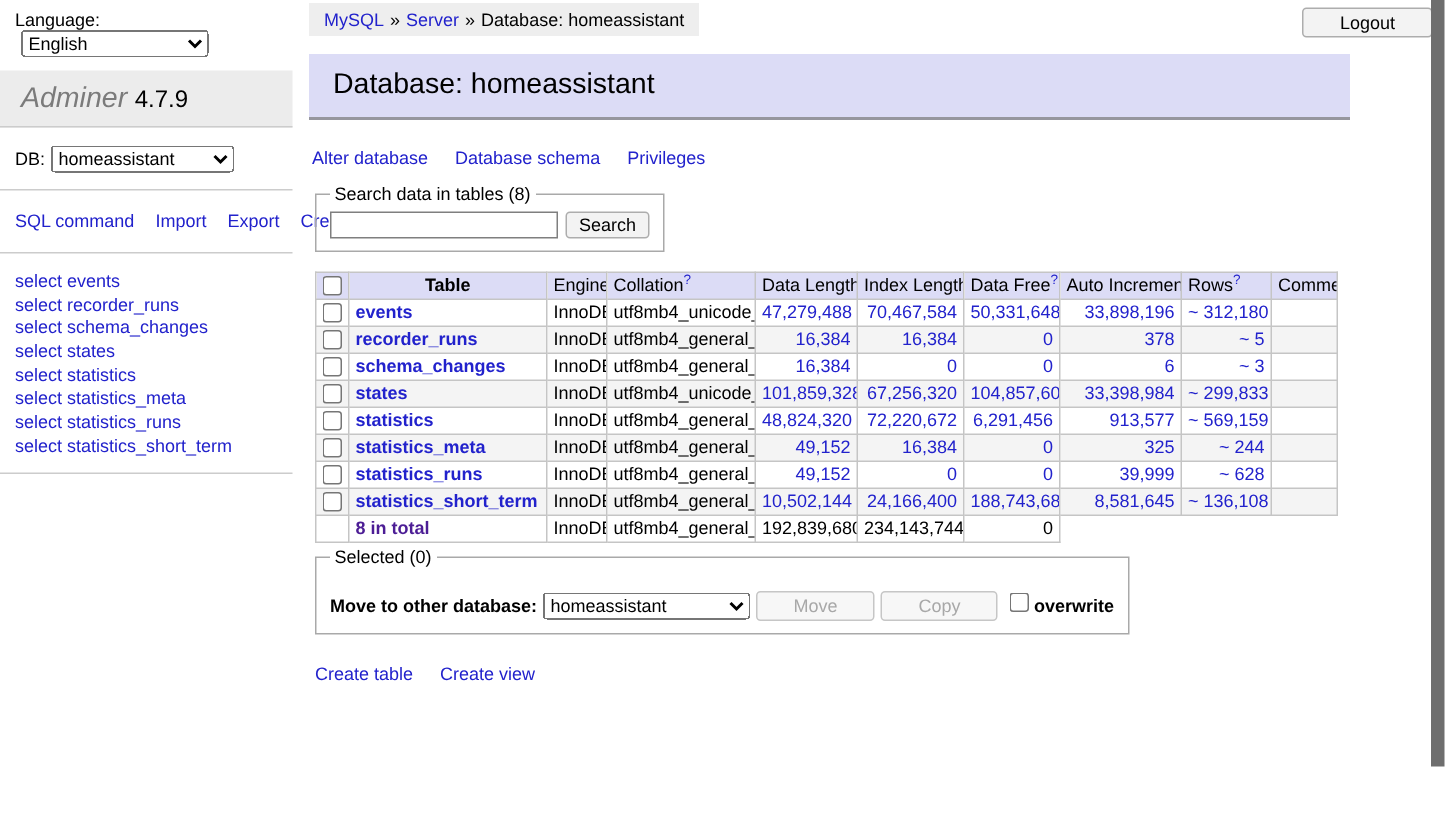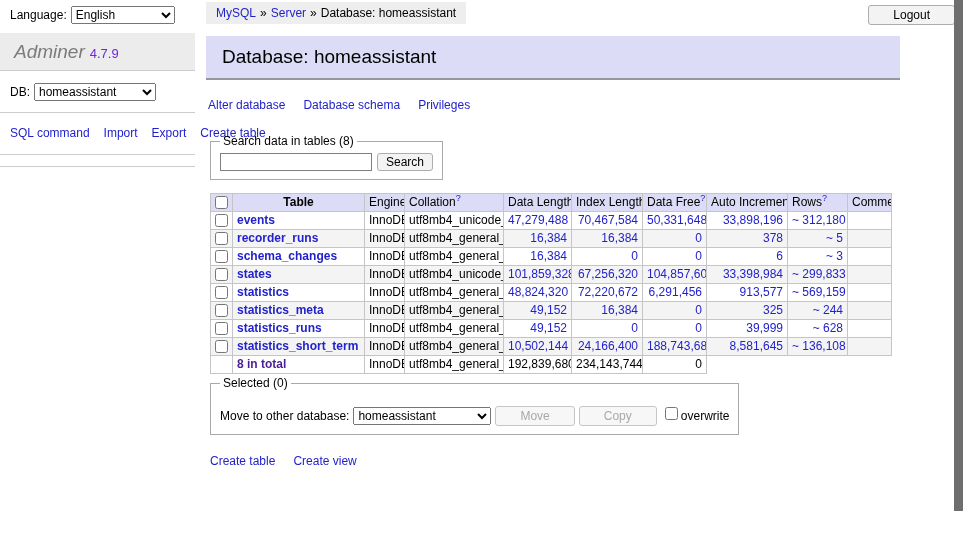--- a/index.html
+++ b/index.html
@@ -16,27 +16,27 @@
   body{
     font-family:"Liberation Sans","DejaVu Sans",sans-serif;
     font-size:12px;color:#000;
     width:966px;height:543px;position:relative;overflow:hidden;
   }
   a{color:var(--link);text-decoration:none;cursor:pointer;}
 
   
   #sidebar{position:absolute;left:0;top:0;width:195px;}
   .lang-row{margin:6px 8px 8px 10px;}
-  .lang-row select{width:104px;font-size:12px;margin-left:4px;}
+  .lang-row select{width:125px;font-size:12px;margin-left:4px;}
   h1.logo{
     margin:9px 0 0;padding:9px 14px;background:var(--sidebar-panel);
     border-bottom:1px solid #ccc;font-weight:normal;font-style:italic;
     color:#7b7b7b;font-size:19px;line-height:1;
   }
-  h1.logo .ver{font-size:13px;font-style:normal;margin-left:5px;color:#6d28d9;}
+  h1.logo .ver{font-size:16px;font-style:normal;margin-left:5px;color:#000000;}
   .db-row{margin:12px 8px 10px 10px;}
   .db-row select{width:122px;font-size:12px;margin-left:4px;}
   #sidebar hr{border:0;border-top:1px solid #ccc;margin:11px 0;}
   .actions{margin:10px 8px 10px 10px;line-height:1.6;}
   .actions a{margin-right:14px;white-space:nowrap;}
   .table-links{margin:8px 8px 8px 10px;}
   .table-links a{display:block;line-height:1.22;margin:1px 0;white-space:nowrap;}
 
   
   #logout-btn{position:absolute;top:5px;right:11px;}
@@ -50,21 +50,21 @@
   .breadcrumb{
     display:inline-block;background:var(--breadcrumb-bg);
     padding:4px 10px;margin-top:2px;white-space:nowrap;
   }
   .breadcrumb .sep{color:#000;margin:0 4px;}
   h2.page-title{
     margin:12px 0 0;padding:10px 16px;background:var(--accent);
     border-bottom:2px solid #96969e;font-weight:normal;font-size:19px;
   }
   .pad{padding:0 0 0 2px;}
-  .nav-links{margin:18px 0 20px;}
+  .nav-links{margin:18px 0 8px;}
   .nav-links a{margin-right:18px;}
   h3{font-weight:normal;font-size:16px;margin:16px 0 10px;}
 
   fieldset{
     display:inline-block;border:1px solid #a9a9a9;border-radius:0;
     margin:2px 0 0 2px;padding:5px 9px 8px;
   }
   legend{padding:0 3px;font-size:12px;}
   .search-fs input[type=text]{
     width:152px;font-size:12px;padding:1px 3px;border:1px solid #7f7f7f;height:18px;
@@ -90,21 +90,21 @@
   .grid tbody tr.alt{background:var(--row-alt);}
   .grid tfoot th.name{font-weight:bold;color:#4c1d95;}
   .grid tfoot td.num{text-align:right;color:#000;}
   .grid input[type=checkbox]{margin:1px 3px;vertical-align:middle;}
 
   .selected-fs{}
   .selected-fs .btn-row button{margin-right:3px;}
   .selected-fs .move-row{margin-top:9px;}
   .selected-fs .move-row select{width:138px;font-size:12px;margin:0 4px;}
   .selected-fs .move-row button{margin-right:4px;}
-  .selected-fs .move-row label{white-space:nowrap;}
+  .selected-fs .move-row label{white-space:nowrap;font-weight:bold;}
   .create-links{margin:19px 0 0 2px;}
   .create-links a{margin-right:18px;}
 
   
   .scrollbar-thumb{
     position:absolute;right:3px;top:0;width:9px;height:511px;
     background:var(--scrollbar-thumb);
   }
 </style>
 </head>
@@ -118,20 +118,31 @@
     <span>Adminer</span><span class="ver">4.7.9</span>
   </h1>
   <p class="db-row">
     <label>DB:</label><select><option>homeassistant</option></select>
   </p>
   <hr>
   <p class="actions">
     
   <a href="#">SQL command</a><a href="#">Import</a><a href="#">Export</a><a href="#">Create table</a></p>
   <hr>
+  <p class="table-links">
+
+  <a href="#">select events</a>
+      <a href="#">select recorder_runs</a>
+      <a href="#">select schema_changes</a>
+      <a href="#">select states</a>
+      <a href="#">select statistics</a>
+      <a href="#">select statistics_meta</a>
+      <a href="#">select statistics_runs</a>
+      <a href="#">select statistics_short_term</a>
+    </p>
   <hr>
 </aside>
 
 <button id="logout-btn">Logout</button>
 
 <div id="content">
   <div class="breadcrumb">
     <a href="#">MySQL</a><span class="sep">»</span><a href="#">Server</a><span class="sep">»</span><span>Database: homeassistant</span>
   </div>
 

